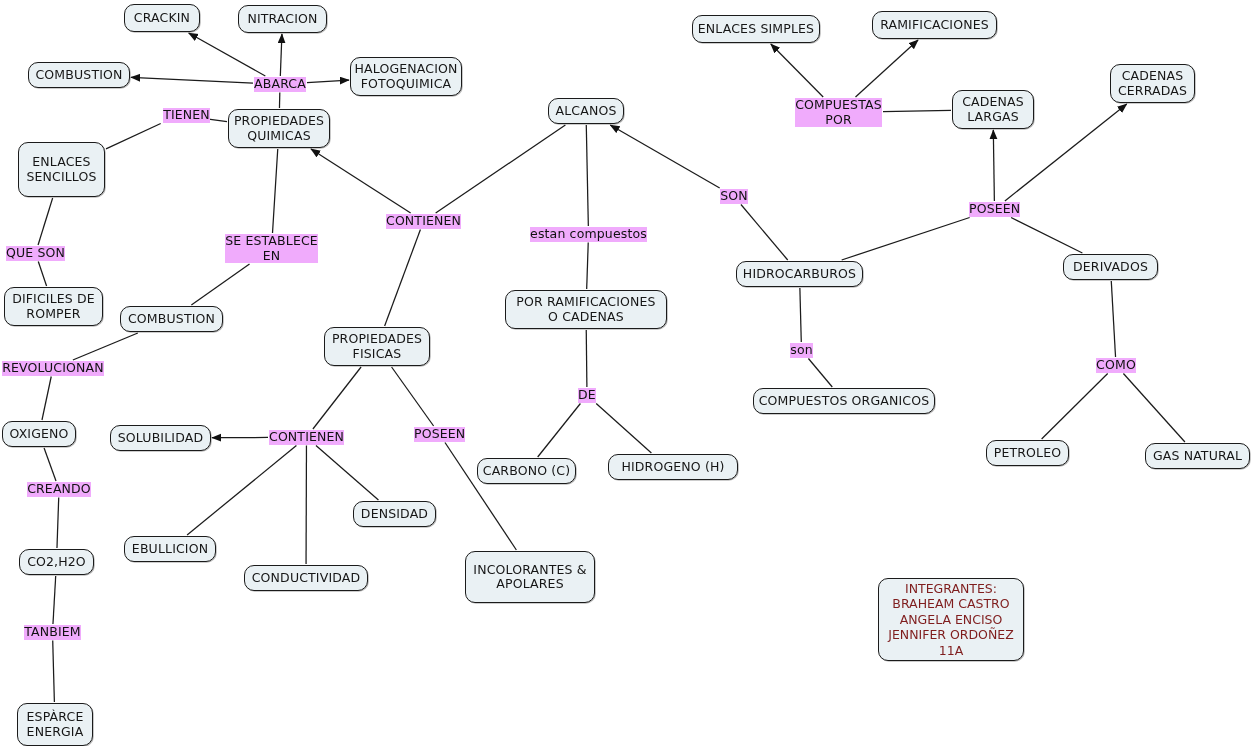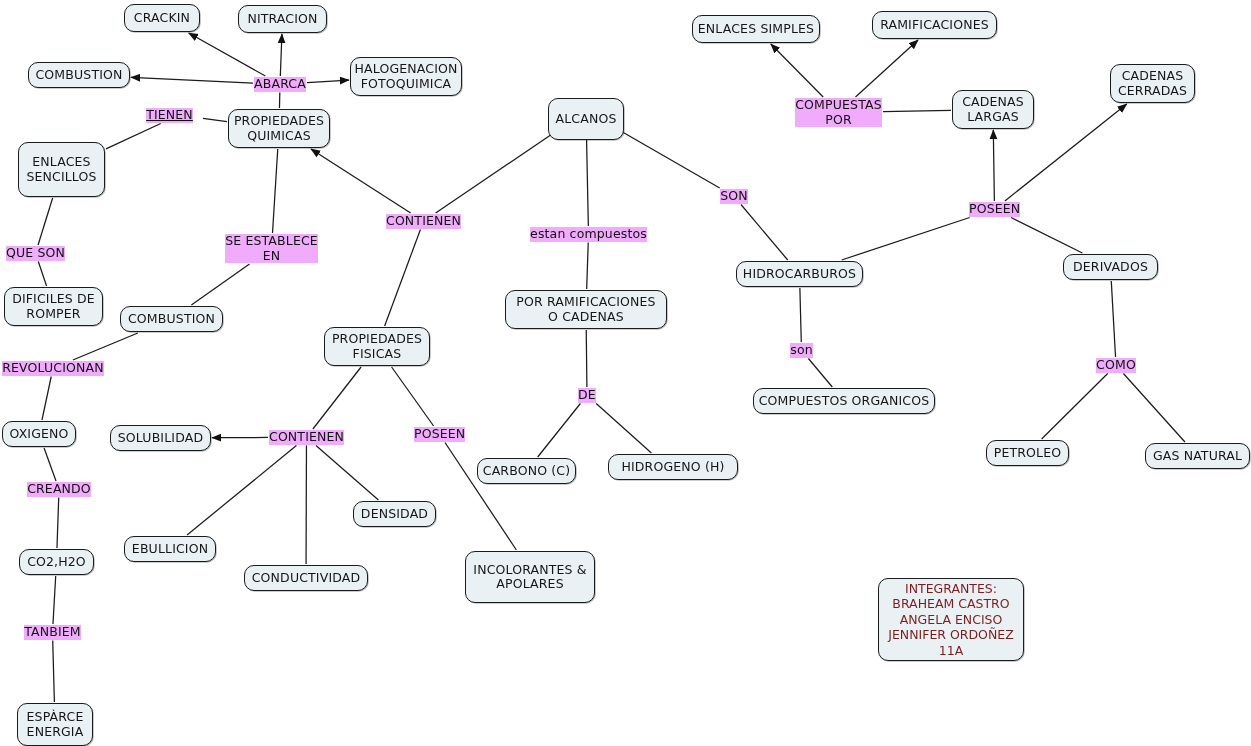--- a/index.html
+++ b/index.html
@@ -131,21 +131,21 @@
   <div id="node-layer">
       <div class="node" style="left: 124px; top: 4px; width: 76px; height: 28px;">CRACKIN</div>
       <div class="node" style="left: 238px; top: 5px; width: 89px; height: 28px;">NITRACION</div>
       <div class="node" style="left: 692px; top: 15px; width: 128px; height: 28px;">ENLACES SIMPLES</div>
       <div class="node" style="left: 872px; top: 11px; width: 125px; height: 28px;">RAMIFICACIONES</div>
       <div class="node" style="left: 350px; top: 57px; width: 112px; height: 39px;">HALOGENACION
 FOTOQUIMICA</div>
       <div class="node" style="left: 28px; top: 62px; width: 102px; height: 26px;">COMBUSTION</div>
       <div class="node" style="left: 1110px; top: 64px; width: 85px; height: 39px;">CADENAS
 CERRADAS</div>
-      <div class="node" style="left: 548px; top: 98px; width: 76px; height: 42px; text-align: right;">ALCANOS</div>
+      <div class="node" style="left: 548px; top: 98px; width: 76px; height: 26px; text-align: right;">ALCANOS</div>
       <div class="node" style="left: 952px; top: 90px; width: 82px; height: 39px;">CADENAS
 LARGAS</div>
       <div class="node" style="left: 228px; top: 109px; width: 102px; height: 39px;">PROPIEDADES
 QUIMICAS</div>
       <div class="node" style="left: 18px; top: 142px; width: 87px; height: 55px;">ENLACES
 SENCILLOS</div>
       <div class="node" style="left: 736px; top: 261px; width: 127px; height: 26px;">HIDROCARBUROS</div>
       <div class="node" style="left: 1063px; top: 254px; width: 95px; height: 26px;">DERIVADOS</div>
       <div class="node" style="left: 4px; top: 287px; width: 99px; height: 39px;">DIFICILES DE
 ROMPER</div>
@@ -163,21 +163,21 @@
       <div class="node" style="left: 608px; top: 454px; width: 130px; height: 26px;">HIDROGENO (H)</div>
       <div class="node" style="left: 353px; top: 501px; width: 83px; height: 26px;">DENSIDAD</div>
       <div class="node" style="left: 19px; top: 549px; width: 75px; height: 26px;">CO2,H2O</div>
       <div class="node" style="left: 124px; top: 536px; width: 92px; height: 26px;">EBULLICION</div>
       <div class="node" style="left: 465px; top: 551px; width: 130px; height: 52px;">INCOLORANTES &amp;
 APOLARES</div>
       <div class="node" style="left: 244px; top: 565px; width: 124px; height: 26px;">CONDUCTIVIDAD</div>
       <div class="node" style="left: 17px; top: 703px; width: 76px; height: 43px;">ESPÀRCE
 ENERGIA</div>
       <div class="linklabel" style="left: 254px; top: 77px; width: 52px;">ABARCA</div>
-      <div class="linklabel" style="left: 146px; top: 108px; width: 47px; text-decoration: underline;">TIENEN</div>
+      <div class="linklabel" style="left: 163px; top: 108px; width: 47px;">TIENEN</div>
       <div class="linklabel" style="left: 795px; top: 98px; width: 87px;">COMPUESTAS
 POR</div>
       <div class="linklabel" style="left: 720px; top: 189px; width: 28px;">SON</div>
       <div class="linklabel" style="left: 969px; top: 202px; width: 51px;">POSEEN</div>
       <div class="linklabel" style="left: 386px; top: 214px; width: 75px;">CONTIENEN</div>
       <div class="linklabel" style="left: 530px; top: 227px; width: 117px;">estan compuestos</div>
       <div class="linklabel" style="left: 225px; top: 234px; width: 93px;">SE ESTABLECE
 EN</div>
       <div class="linklabel" style="left: 6px; top: 246px; width: 59px;">QUE SON</div>
       <div class="linklabel" style="left: 790px; top: 343px; width: 23px;">son</div>

